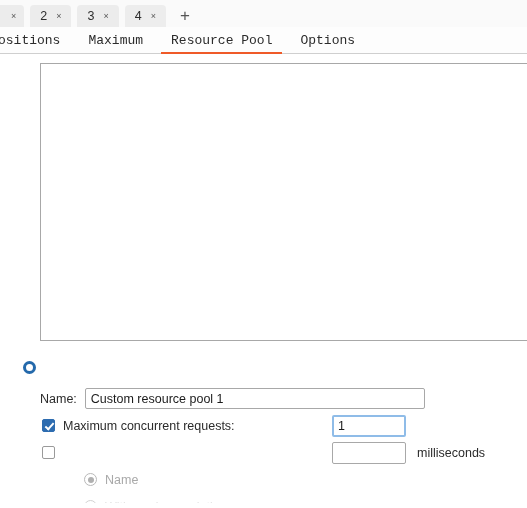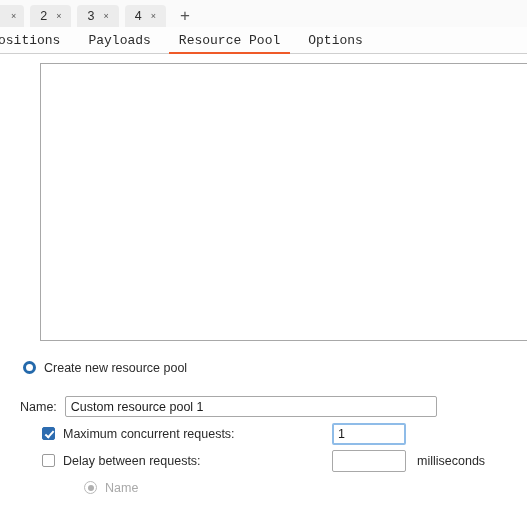--- a/index.html
+++ b/index.html
@@ -151,22 +151,22 @@
   .row {
     display: flex;
     align-items: center;
     height: 27px;
   }
 
   .radio-row {
     padding-left: 23px;
   }
   .name-row {
-    padding-left: 20px;
-    margin-top: 12px;
+    padding-left: 40px;
+    margin-top: 4px;
   }
   .check-row {
     padding-left: 42px;
   }
   .subradio-row {
     padding-left: 84px;
   }
 
   
   .radio {
@@ -253,21 +253,21 @@
     color: #1b1b1b;
     background: #ffffff;
     border: 1px solid #a8a8a8;
     border-radius: 2px;
     padding: 2px 5px;
     box-sizing: border-box;
     height: 21px;
     outline: none;
   }
   input.txt.name {
-    width: 372px;
+    width: 340px;
     margin-left: 8px;
   }
   input.txt.num {
     width: 74px;
     height: 22px;
   }
   input.txt.focused {
     border: 2px solid #8fbce8;
     padding: 1px 4px;
   }
@@ -320,63 +320,61 @@
   <div class="add-tab">+</div>
 </div>
 
 <div class="sec-tabs">
 
   <div class="sec-tab cut">
     <span>ositions</span>
   </div>
 
   <div class="sec-tab">
-    <span>Payloads</span>
+    <span>Maximum</span>
   </div>
 
   <div class="sec-tab">
     <span>Resource Pool</span>
     <span class="sec-underline"></span>
   </div>
 
   <div class="sec-tab">
     <span>Options</span>
   </div>
 </div>
 
 <div class="content">
 
   <div class="big-panel"></div>
 
   <div class="form-area">
 
     <div class="row radio-row">
       <span class="radio on"></span>
-      <span class="ctl-label">Create new resource pool</span>
     </div>
 
     <div class="row name-row">
       <span class="field-label">Name:</span>
       <input class="txt name" type="text" value="Custom resource pool 1" style="">
     </div>
 
     <div class="row check-row">
       <div class="rel" style="display:flex;align-items:center;">
         <span class="cbox on"></span>
         <span class="ctl-label">Maximum concurrent requests:</span>
         <span class="num-slot">
           <input class="txt num focused" type="text" value="1" style="">
         </span>
       </div>
     </div>
 
     <div class="row check-row">
       <div class="rel" style="display:flex;align-items:center;">
         <span class="cbox"></span>
-        <span class="ctl-label">Delay between requests:</span>
         <span class="num-slot">
           <input class="txt num" type="text" value="" style="">
         </span>
         <span class="ms-label">milliseconds</span>
       </div>
     </div>
 
     <div class="row subradio-row">
       <span class="radio dim-on"></span>
       <span class="ctl-label dim">Name</span>

